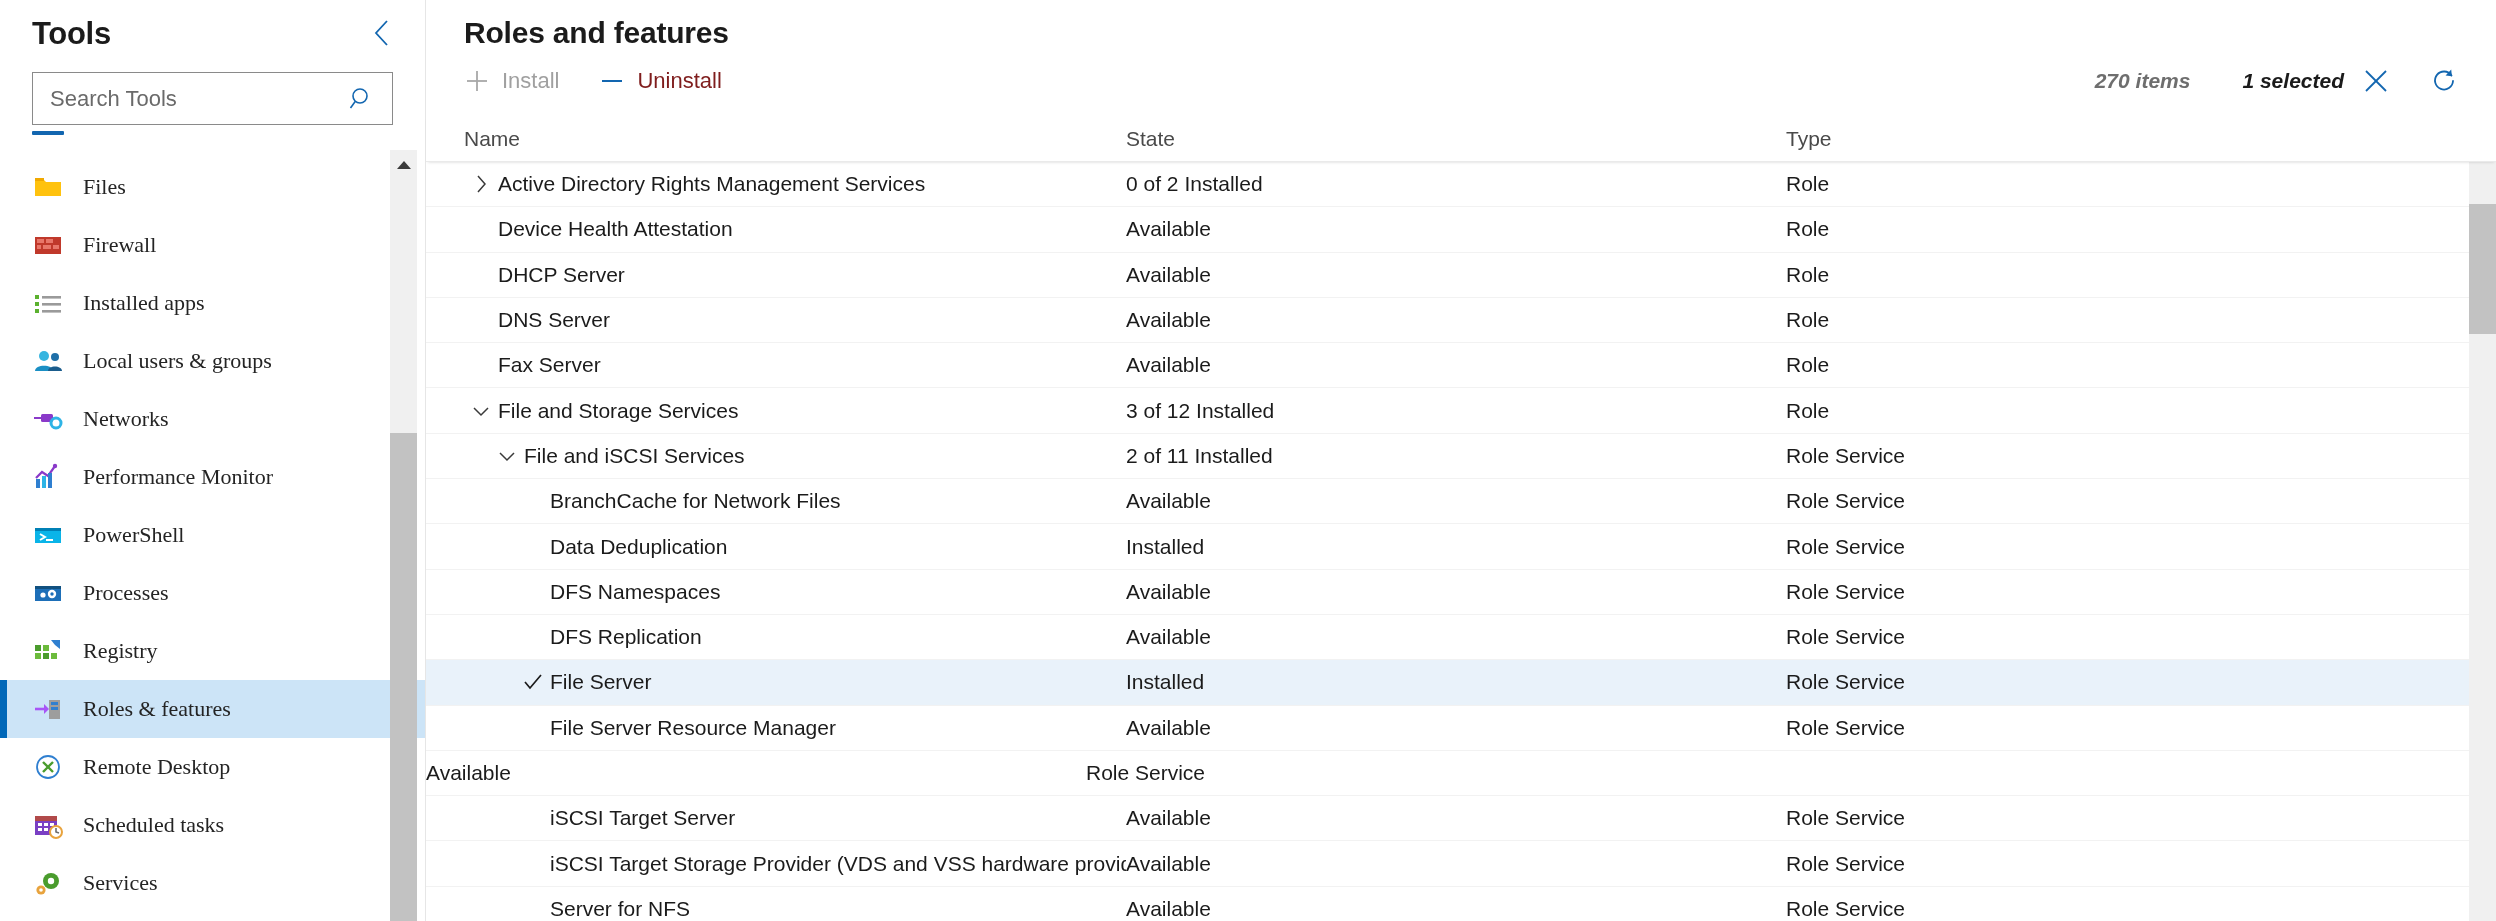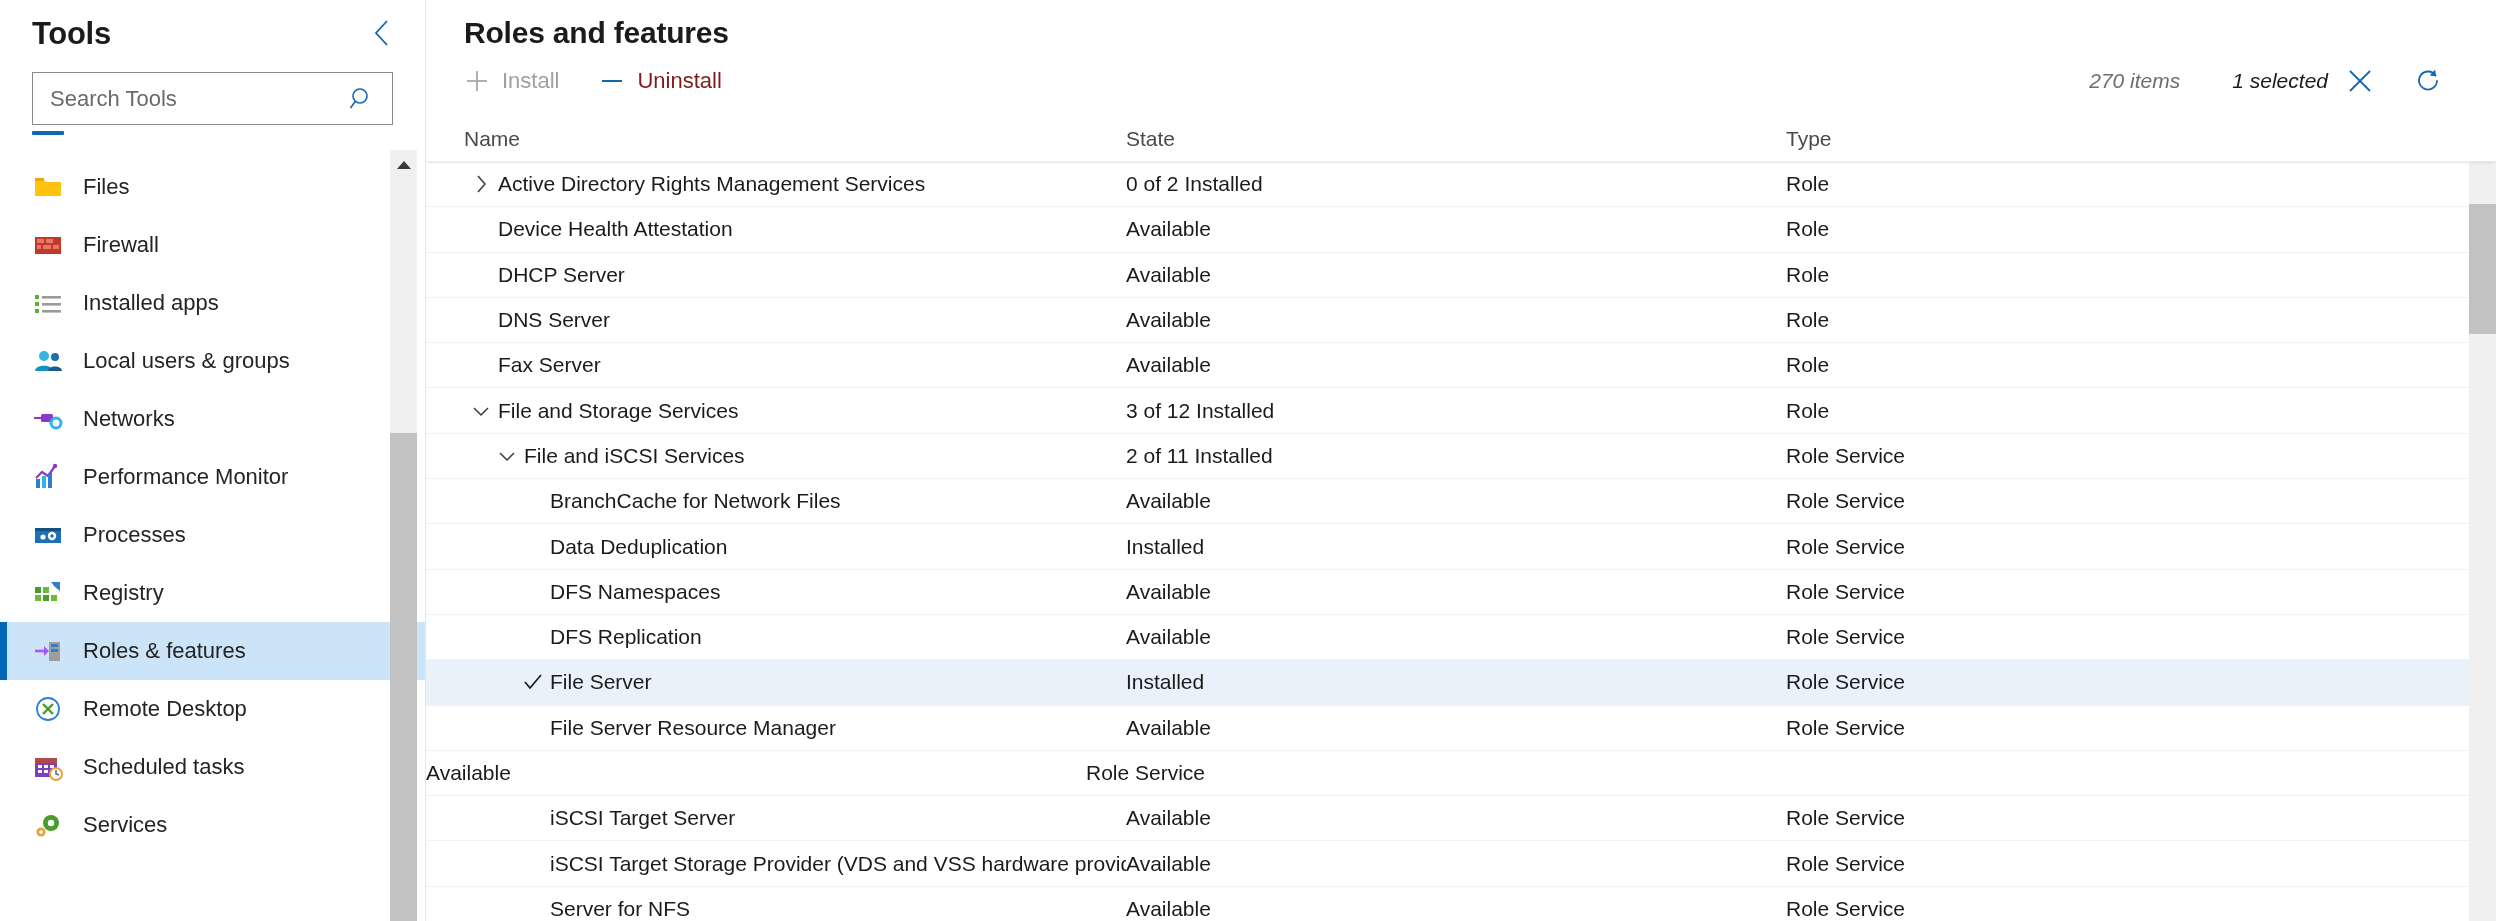--- a/index.html
+++ b/index.html
@@ -51,21 +51,21 @@
   
   .tool-list {
     position: absolute; top: 158px; left: 0; right: 0; bottom: 0;
     overflow: hidden;
   }
   .tool-item {
     display: flex; align-items: center; gap: 20px;
     height: 58px; padding-left: 33px;
     position: relative; cursor: pointer;
   }
-  .tool-item .tool-label { font-size: 22px; color: #242424; white-space: nowrap; }
+  .tool-item .tool-label { font-size: 22px; color: #242424; white-space: nowrap; font-family: Liberation Serif, serif; }
   .tool-item.selected { background: #cce4f7; }
   .tool-item.selected::before {
     content: ""; position: absolute; left: 0; top: 0; bottom: 0; width: 7px; background: #0067b8;
   }
   .tool-icon { width: 30px; height: 30px; flex: 0 0 30px; display:flex; align-items:center; justify-content:center; position: relative;}
 
   
   .sb-scroll {
     position: absolute; right: 8px; top: 150px; width: 27px; bottom: 0;
     background: #f0f0f0;
@@ -86,22 +86,22 @@
   .toolbar {
     display: flex; align-items: center; height: 62px; padding-left: 38px; position: relative;
   }
   .tb-btn { display: flex; align-items: center; gap: 12px; margin-right: 40px; cursor: pointer; }
   .tb-btn .tb-label { font-size: 22px; color: #7f1d1d; }
   .tb-btn.disabled { cursor: default; }
   .tb-btn.disabled .tb-label { color: #a0a0a0; text-align: center; }
   .tb-icon { width: 26px; height: 26px; display:flex; align-items:center; justify-content:center; }
 
   .tb-right {
-    position: absolute; right: 44px; top: 0; height: 62px;
-    display: flex; align-items: center; gap: 0;
+    position: absolute; right: 28px; top: 0; height: 62px;
+    display: flex; align-items: center; gap: 0; font-weight: bold;
   }
   .count-label { font-size: 21px; font-style: italic; color: #6e6e6e; margin-right: 52px; white-space: nowrap;}
   .sel-label { font-size: 21px; font-style: italic; color: #1b1b1b; white-space: nowrap; }
   .clear-sel { width: 44px; height: 44px; display:flex; align-items:center; justify-content:center; cursor:pointer; margin-left: 10px;}
   .refresh-btn { width: 48px; height: 48px; display:flex; align-items:center; justify-content:center; cursor:pointer; margin-left: 22px;}
 
   
   .grid { position: absolute; left: 0; right: 0; top: 116px; bottom: 0; }
   .grid-head {
     display: flex; height: 46px; align-items: center;
@@ -229,20 +229,31 @@
           <span class="tool-icon">
             <svg width="30" height="30" viewBox="0 0 30 30">
               <polyline points="3,16 9,10 15,14 22,4" fill="none" stroke="#8a39c9" stroke-width="2.2"></polyline>
               <circle cx="22" cy="4" r="2.2" fill="#8a39c9"></circle>
               <rect x="3" y="17" width="4" height="9" fill="#2f7fd0"></rect>
               <rect x="9" y="14" width="4" height="12" fill="#2eb4e6"></rect>
               <rect x="15" y="11" width="4" height="15" fill="#2f7fd0"></rect>
             </svg>
           </span>
           <span class="tool-label">Performance Monitor</span>
+        </div>
+        <div class="tool-item">
+          <span class="tool-icon">
+            <svg width="30" height="30" viewBox="0 0 30 30">
+              <rect x="2" y="8" width="26" height="15" fill="#0ab4e8"></rect>
+              <rect x="2" y="8" width="26" height="3" fill="#0080b5"></rect>
+              <path d="M7 14 L12 17 L7 20" fill="none" stroke="#fff" stroke-width="2"></path>
+              <line x1="13" y1="20" x2="20" y2="20" stroke="#fff" stroke-width="2"></line>
+            </svg>
+          </span>
+          <span class="tool-label">PowerShell</span>
         </div>
         <div class="tool-item">
           <span class="tool-icon">
             <svg width="30" height="30" viewBox="0 0 30 30">
               <rect x="2" y="8" width="26" height="15" fill="#1d6fb8"></rect>
               <rect x="2" y="8" width="26" height="3" fill="#11507f"></rect>
               <circle cx="10" cy="17" r="2.6" fill="#fff"></circle>
               <circle cx="19" cy="16" r="4.2" fill="#fff"></circle>
               <circle cx="19" cy="16" r="1.7" fill="#1d6fb8"></circle>
             </svg>

